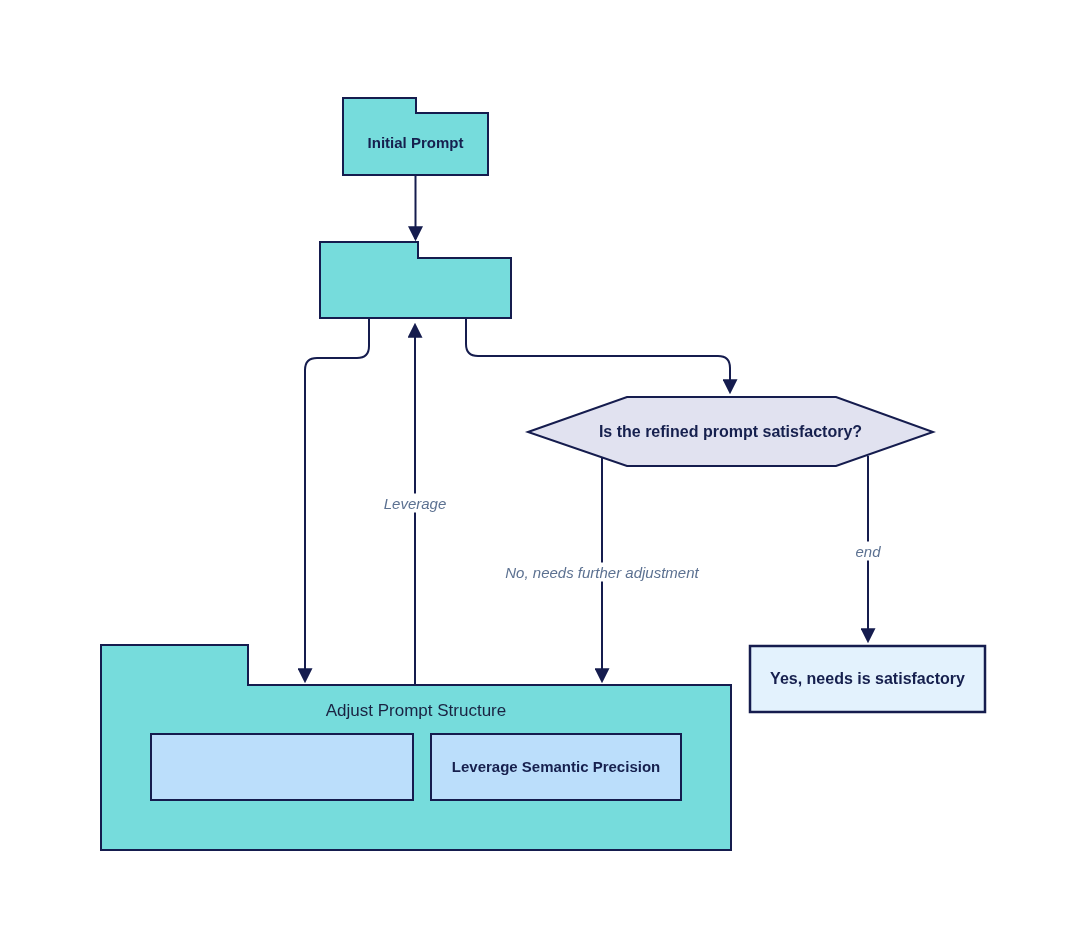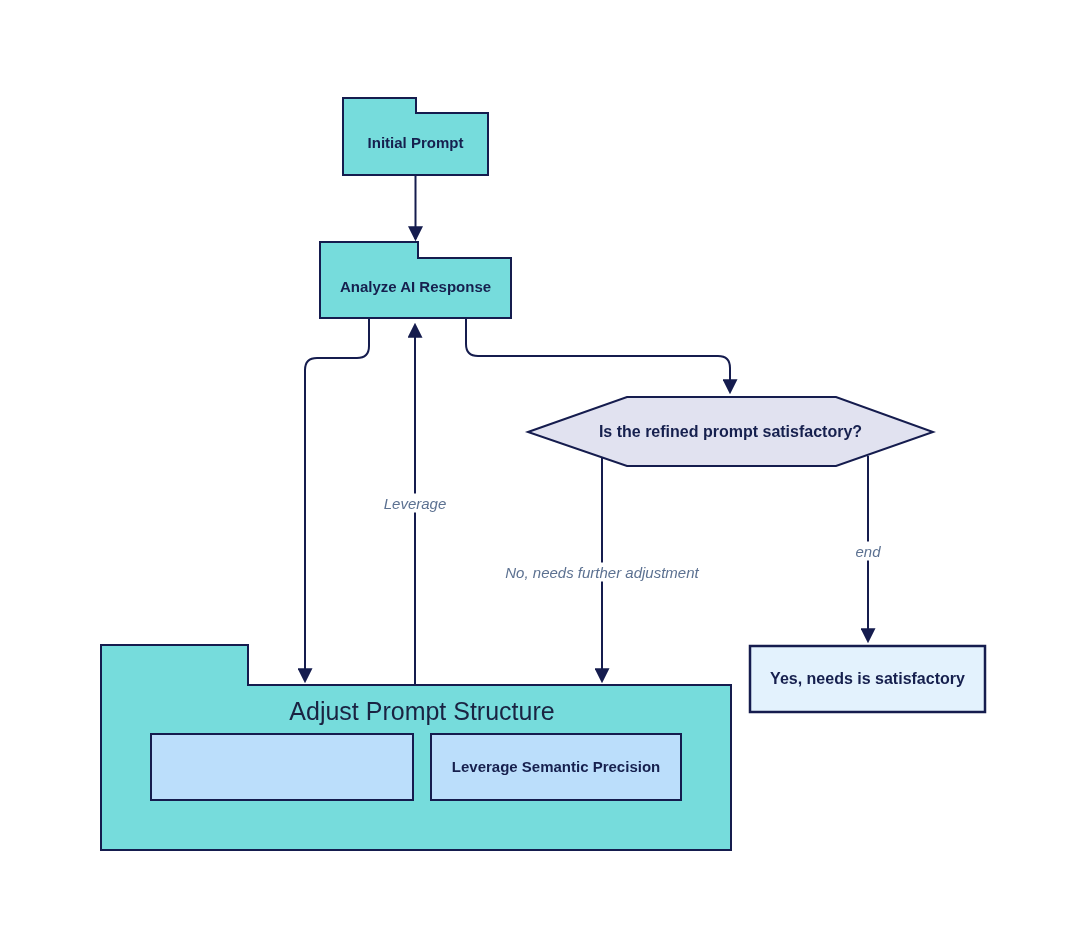--- a/index.html
+++ b/index.html
@@ -45,23 +45,22 @@
   .node-label.yes {
     font-size: 16px;
   }
   .container-title {
     position: absolute;
     display: flex;
     align-items: center;
     justify-content: center;
     text-align: center;
     font-weight: 400;
-    font-size: 25px;
+    font-size: 17px;
     color: #1a2342;
-    margin-left: 6px;
   }
   .edge-label {
     position: absolute;
     transform: translate(-50%, -50%);
     background: #ffffff;
     padding: 1px 5px;
     font-style: italic;
     font-size: 15px;
     color: #5c7191;
     white-space: nowrap;
@@ -99,21 +98,20 @@
     <rect x="750" y="646" width="235" height="66" fill="#e3f2fd" stroke="#151c4e" stroke-width="2.5"></rect>
 
     <rect x="151" y="734" width="262" height="66" fill="#bbdefb" stroke="#151c4e" stroke-width="2"></rect>
     <rect x="431" y="734" width="250" height="66" fill="#bbdefb" stroke="#151c4e" stroke-width="2"></rect>
   </svg>
 
   <div class="overlay">
 
     <div class="node-label" style="left:343px; top:111px; width:145px; height:64px;">Initial Prompt</div>
 
-    <div class="node-label" style="left:320px; top:256px; width:191px; height:62px;">Analyze AI Response</div>
 
     <div class="node-label hex" style="left:528px; top:397px; width:405px; height:69px;">Is the refined prompt satisfactory?</div>
 
     <div class="container-title" style="left:101px; top:692px; width:630px; height:38px;">Adjust Prompt Structure</div>
 
 
     <div class="node-label" style="left:431px; top:734px; width:250px; height:66px;">Leverage Semantic Precision</div>
 
     <div class="node-label yes" style="left:750px; top:646px; width:235px; height:66px;">Yes, needs is satisfactory</div>
 

